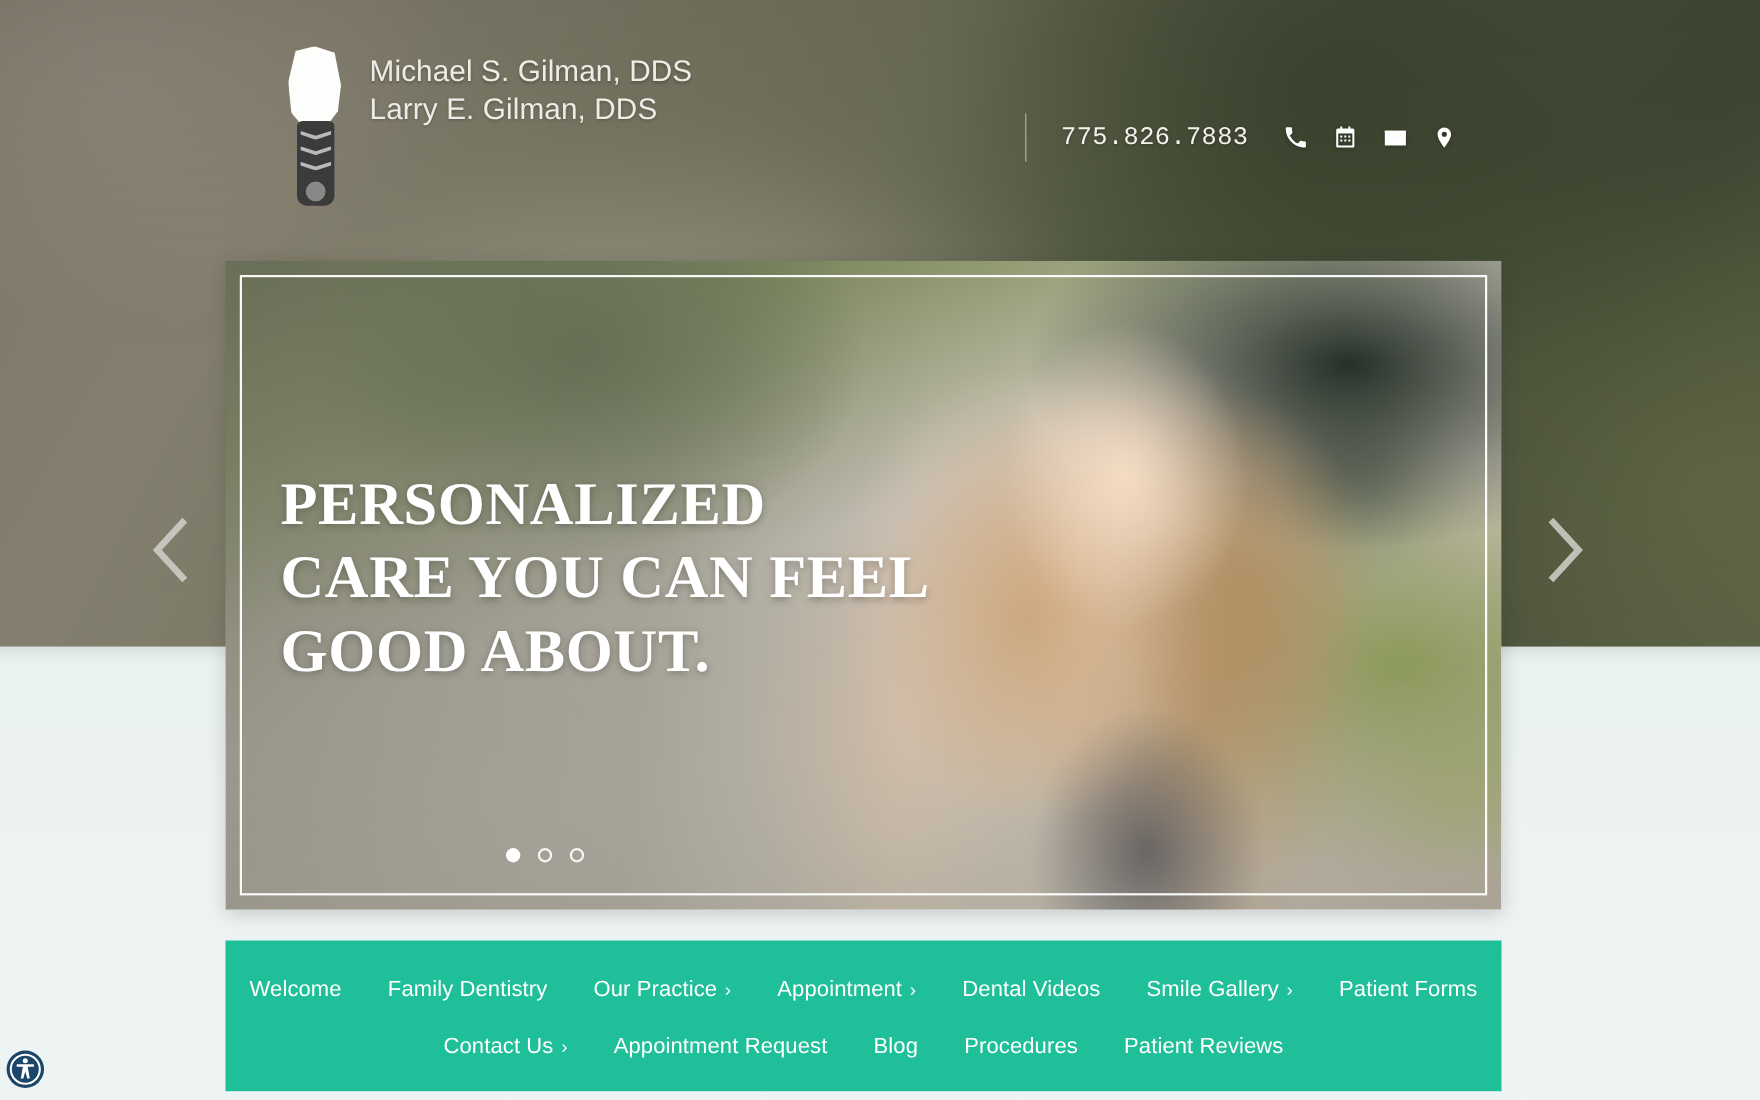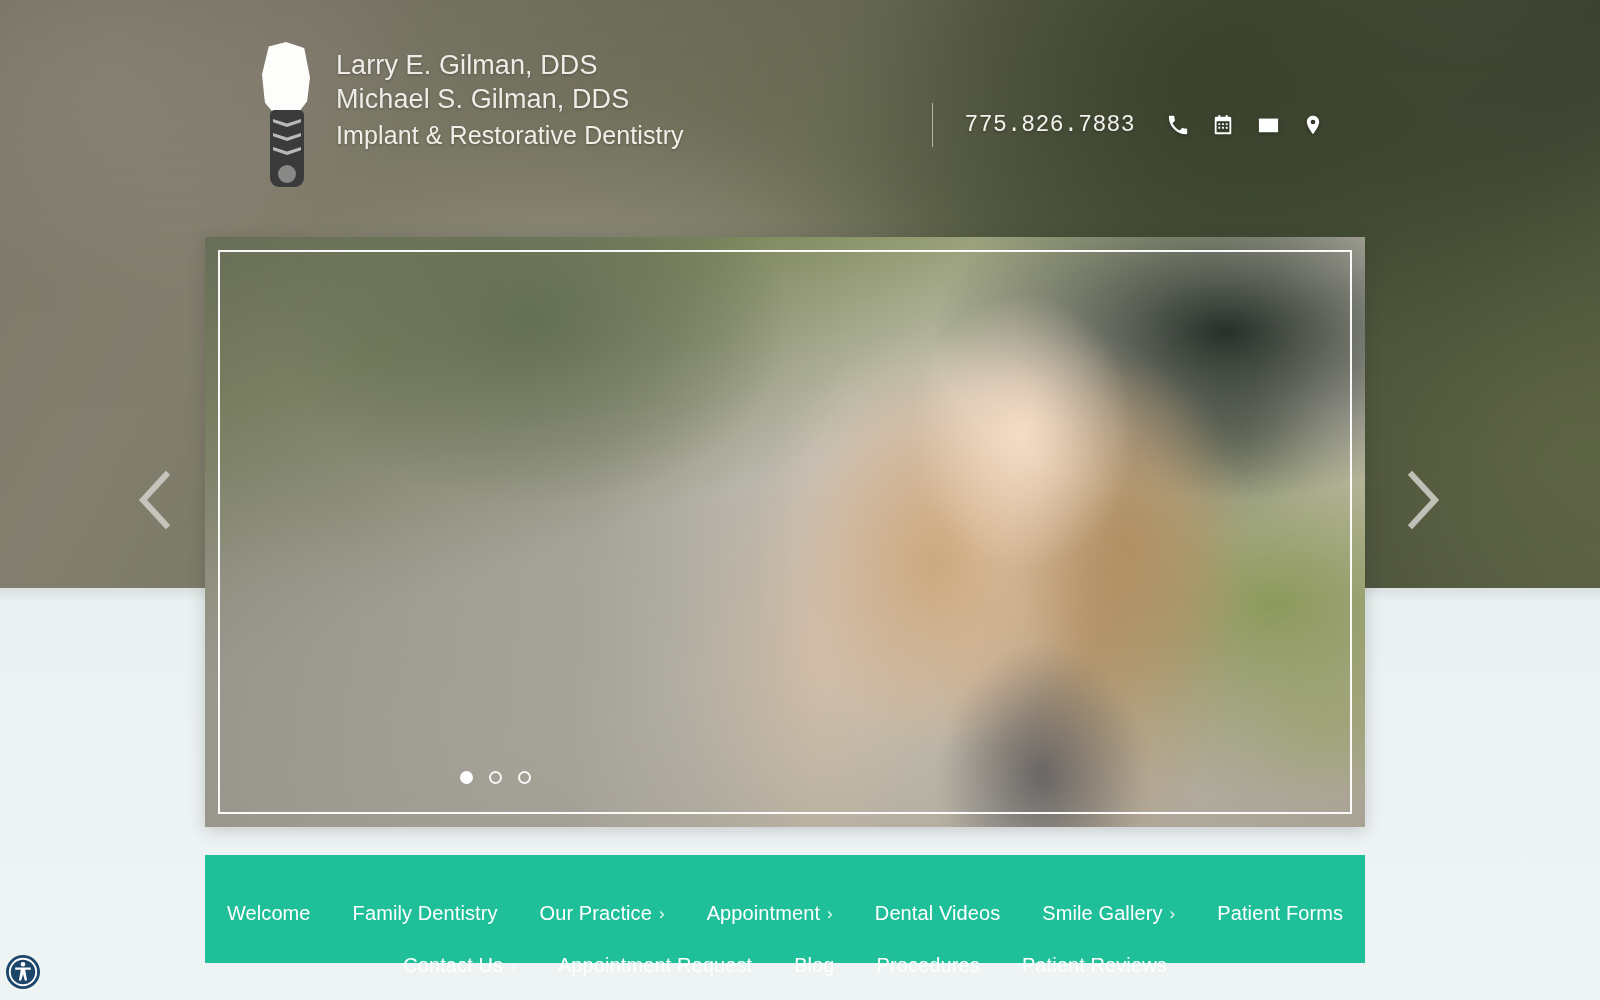--- a/index.html
+++ b/index.html
@@ -215,24 +215,24 @@
   .dot {
     width:13px; height:13px; border-radius:50%;
     border:2px solid rgba(255,255,255,.92);
     background:transparent; cursor:pointer;
   }
   .dot.active { background:#ffffff; }
 
   
   .nav {
     position:absolute; left:205px; top:855px;
-    width:1160px; height:108px;
+    width:1160px; height:137px;
     background:#1fbf99;
     z-index:6;
-    padding-top:32px;
+    padding-top:18px;
   }
   .nav-row {
     display:flex; justify-content:center; align-items:center;
     height:52px;
   }
   .nav-item {
     color:#ffffff;
     font-size:20px;
     font-weight:400;
     letter-spacing:.1px;
@@ -264,23 +264,22 @@
       <div class="logo-mark">
         <div class="logo-crown"></div>
         <div class="logo-body">
           <div class="logo-stripe s1"></div>
           <div class="logo-stripe s2"></div>
           <div class="logo-stripe s3"></div>
           <div class="logo-dot"></div>
         </div>
       </div>
       <div class="brand-text">
+        <div class="brand-line dr">Michael S. Gilman, DDS</div>
         <div class="brand-line dr">Larry E. Gilman, DDS</div>
-        <div class="brand-line dr">Michael S. Gilman, DDS</div>
-        <div class="brand-line tag">Implant &amp; Restorative Dentistry</div>
       </div>
     </div>
 
     <div class="contact">
       <div class="contact-rule"></div>
       <div class="phone">775.826.7883</div>
 
       <div class="c-icon">
         <svg width="22" height="22" viewBox="0 0 24 24" fill="currentColor">
           <path d="M6.6 10.8c1.6 3.1 4.1 5.6 7.2 7.2l2.4-2.4c.3-.3.7-.4 1.1-.3 1.2.4 2.4.6 3.7.6.6 0 1 .4 1 1V21c0 .6-.4 1-1 1C10.6 22 2 13.4 2 2.9c0-.6.4-1 1-1h4.1c.6 0 1 .4 1 1 0 1.3.2 2.5.6 3.7.1.4 0 .8-.3 1.1l-2.8 3.1z"></path>
@@ -306,20 +305,27 @@
         </svg>
       </div>
     </div>
   </div>
 
   <div class="hero">
     <div class="hero-photo"></div>
     <div class="hero-veil"></div>
     <div class="hero-inner-border"></div>
 
+    <div class="hero-caption">
+      <h1>
+        <span>PERSONALIZED</span><br>
+        <span>CARE YOU CAN FEEL</span><br>
+        <span>GOOD ABOUT.</span>
+      </h1>
+    </div>
 
     <div class="dots">
       <div class="dot active"></div>
       <div class="dot"></div>
       <div class="dot"></div>
     </div>
   </div>
 
   <div class="arrow arrow-left">
     <span>

